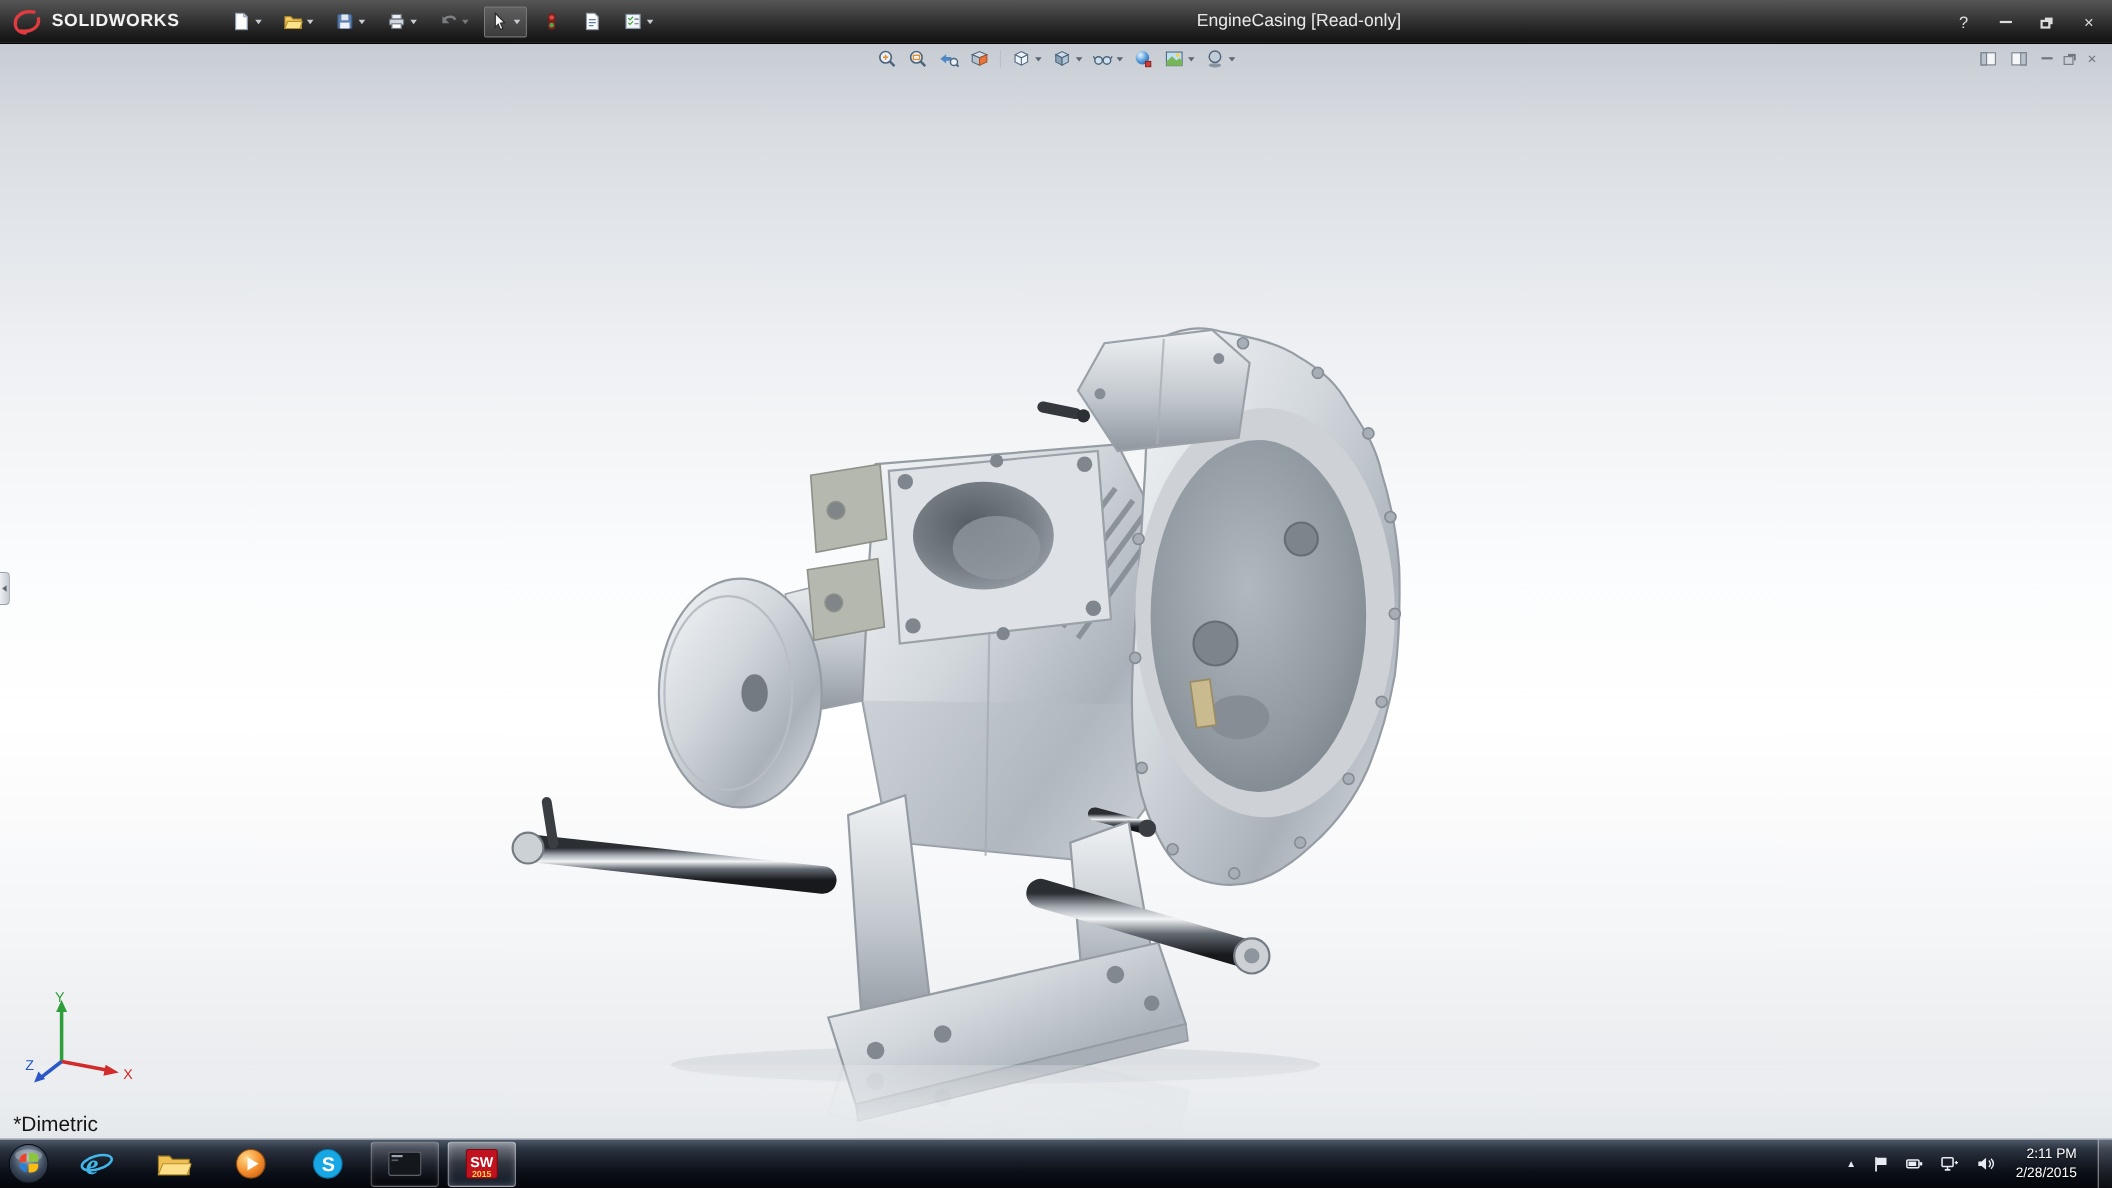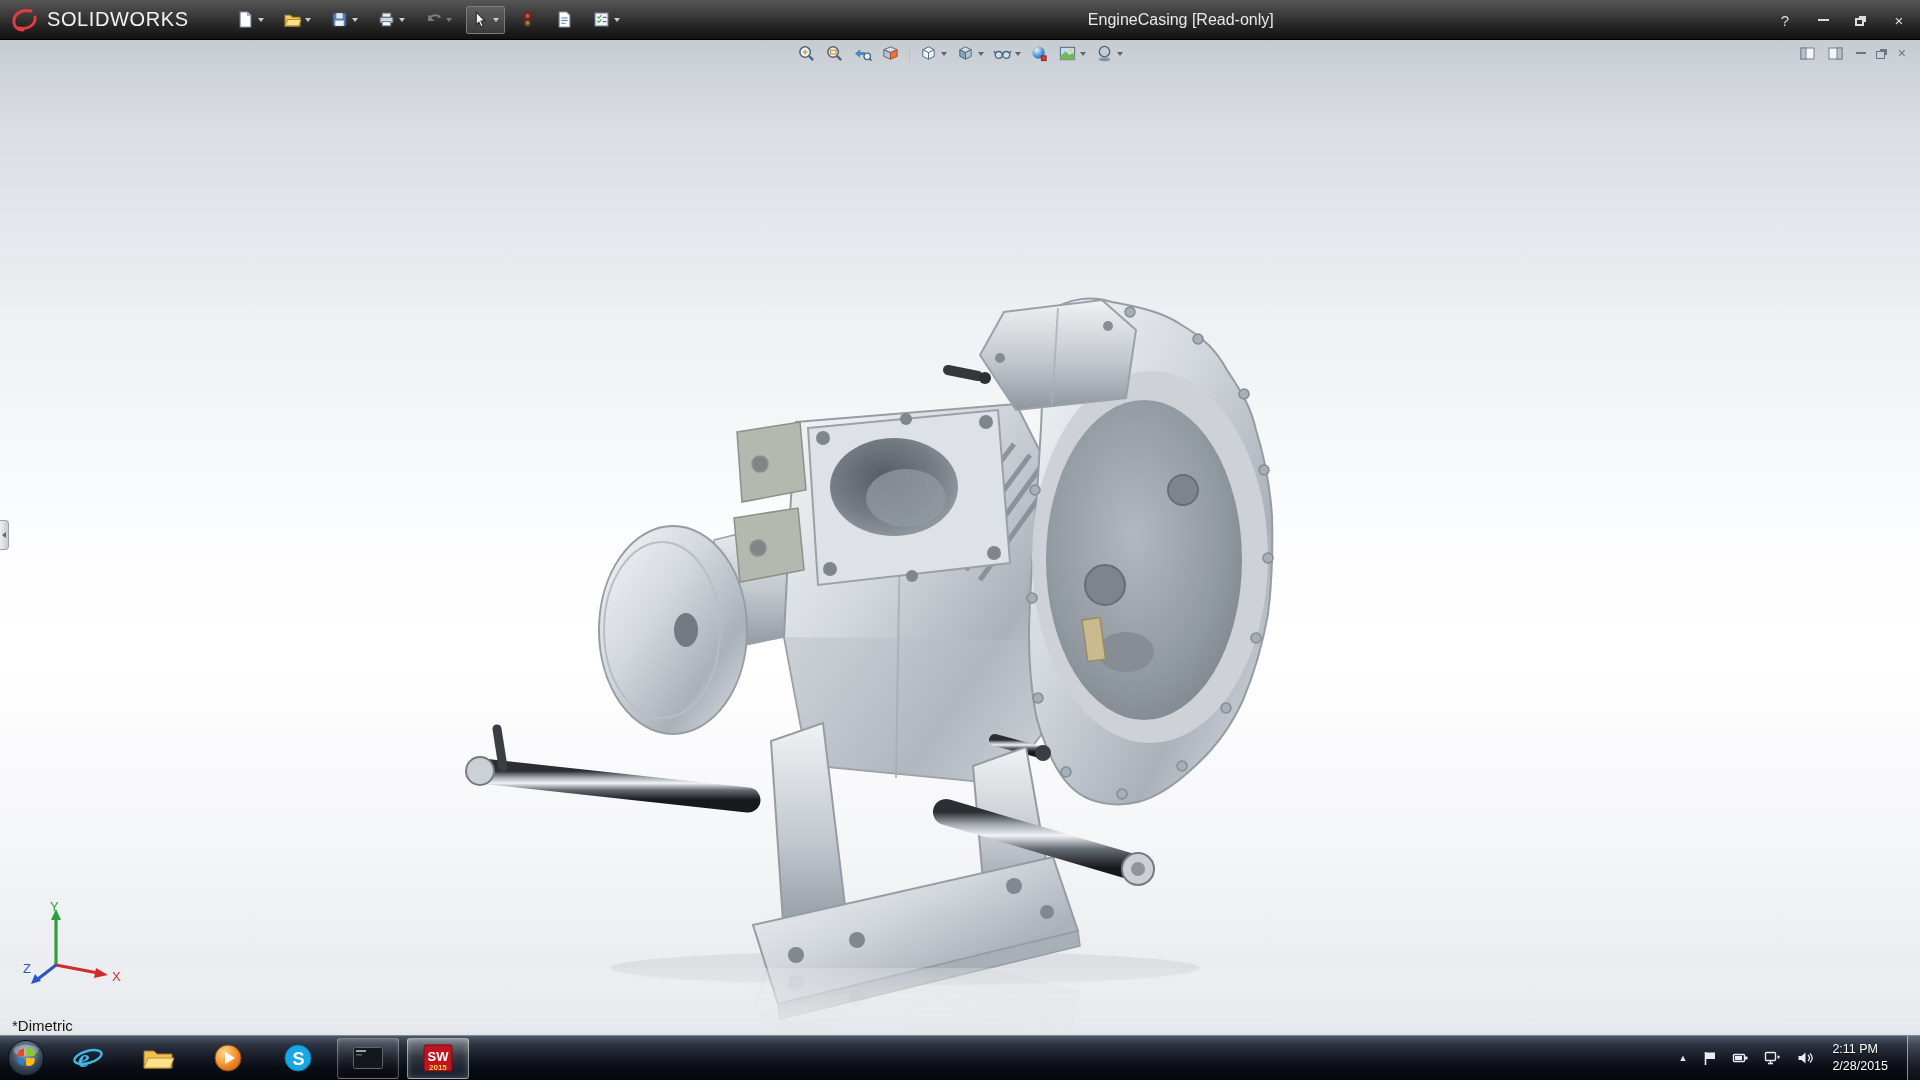--- a/index.html
+++ b/index.html
@@ -4,21 +4,21 @@
 <style>
   *{box-sizing:border-box;margin:0;padding:0}
   html,body{width:1920px;height:1080px;overflow:hidden;font-family:"Liberation Sans",sans-serif;background:#000}
   .screen{position:relative;width:1920px;height:1080px;background:#fff}
 
   
   .titlebar{position:absolute;top:0;left:0;width:1920px;height:40px;z-index:30;
     background:linear-gradient(180deg,#565656 0%,#3b3b3b 38%,#232323 70%,#121212 100%);
     display:flex;align-items:center;border-bottom:1px solid #000}
   .logo{display:flex;align-items:center;gap:7px;margin-left:10px}
-  .logo-text{color:#f2f2f2;font-weight:normal;font-size:20px;letter-spacing:.6px}
+  .logo-text{color:#f2f2f2;font-weight:bold;font-size:16px;letter-spacing:.6px}
   .tb-tools{display:flex;align-items:center;gap:8px;margin-left:42px}
   .tb-btn{display:flex;align-items:center;gap:3px;height:28px;padding:0 5px;border-radius:2px;cursor:default;background:none;border:1px solid transparent}
   .tb-btn.boxed{border:1px solid #7a7a7a;background:linear-gradient(#606060,#3a3a3a)}
   .tb-btn.disabled{opacity:.45}
   .dd{width:0;height:0;border-left:3.5px solid transparent;border-right:3.5px solid transparent;border-top:4px solid #c9cdd2;margin-left:1px}
   .doc-title{position:absolute;left:61.5%;transform:translateX(-50%);color:#e9e9e9;font-size:16px;white-space:nowrap}
   .win-controls{position:absolute;right:14px;top:0;height:40px;display:flex;align-items:center;gap:24px;color:#dedede;font-size:15px}
   .wc{cursor:default;display:flex;align-items:center;justify-content:center;min-width:14px;height:16px}
   .wc-min-bar{width:11px;height:2px;background:#dedede}
   .wc-restore-box{width:9px;height:8px;border:2px solid #dedede;box-shadow:3px -3px 0 -1px #dedede;margin:3px 0 0 -3px}
@@ -33,40 +33,40 @@
   .hud-sep{width:1px;height:16px;background:#b9bfc7;margin:0 3px}
   .docwin{position:absolute;top:5px;right:14px;display:flex;align-items:center;gap:13px;z-index:10;color:#6d7680;font-size:14px}
   .dw{display:flex;align-items:center;justify-content:center;cursor:default}
   .dw-min{width:10px;height:2px;background:#6d7680}
   .dw-restore{width:9px;height:8px;border:1.5px solid #6d7680;box-shadow:3px -3px 0 -1px #6d7680;margin:3px 0 0 -3px}
   .handle{position:absolute;left:0;top:480px;width:9px;height:30px;
     background:linear-gradient(90deg,#eceef1,#c8ccd2);border:1px solid #9aa2ab;border-left:none;border-radius:0 4px 4px 0;
     display:flex;align-items:center;justify-content:center;z-index:10;cursor:pointer}
   .handle::before{content:"";width:0;height:0;border-top:3px solid transparent;border-bottom:3px solid transparent;border-right:4px solid #5c6670}
   .triad{position:absolute;left:22px;bottom:48px;z-index:5}
-  .view-label{position:absolute;left:12px;bottom:1px;font-size:15px;color:#141414;z-index:5}
+  .view-label{position:absolute;left:12px;bottom:1px;font-size:19px;color:#141414;z-index:5}
 
   
   .taskbar{position:absolute;left:0;bottom:0;width:1920px;height:45px;z-index:40;
     border-top:1px solid #7d8a9b;
     background:linear-gradient(180deg,#4e5867 0%,#2b3340 20%,#171c26 48%,#0a0e16 70%,#04060b 100%);
     display:flex;align-items:center}
   .start{width:42px;height:42px;margin-left:5px;background:none;border:none;display:flex;align-items:center;justify-content:center;cursor:pointer}
   .tb-items{display:flex;align-items:center;height:45px;margin-left:6px}
   .task-btn{width:62px;height:41px;margin:0 4px;display:flex;align-items:center;justify-content:center;background:none;border:1px solid transparent;border-radius:3px;cursor:pointer}
   .task-btn.running{border:1px solid rgba(255,255,255,.3);
     background:linear-gradient(180deg,rgba(255,255,255,.18),rgba(255,255,255,.06) 45%,rgba(0,0,0,.12));
     box-shadow:inset 0 0 4px rgba(255,255,255,.12)}
   .task-btn.active{border-color:rgba(255,255,255,.5);
     background:linear-gradient(180deg,rgba(255,255,255,.34),rgba(255,255,255,.12) 45%,rgba(60,85,120,.3));
     box-shadow:inset 0 0 7px rgba(255,255,255,.25)}
   .tray{margin-left:auto;display:flex;align-items:center;gap:15px;height:45px}
   .tray-expand{color:#e6eaf0;font-size:9px;cursor:pointer;background:none;border:none}
   .tray-icon{display:flex;align-items:center;cursor:pointer}
-  .clock{color:#fff;font-size:12.5px;text-align:left;line-height:1.35;text-shadow:0 1px 2px rgba(0,0,0,.8);margin:0 4px;cursor:default}
+  .clock{color:#fff;font-size:12.5px;text-align:right;line-height:1.35;text-shadow:0 1px 2px rgba(0,0,0,.8);margin:0 4px;cursor:default}
   .show-desktop{width:13px;height:45px;border-left:1px solid rgba(255,255,255,.5);
     background:linear-gradient(180deg,rgba(255,255,255,.12),rgba(255,255,255,.03));cursor:pointer}
 </style>
 </head>
 <body>
 
 <div class="screen">
 
   <header class="titlebar">
     <div class="logo">

